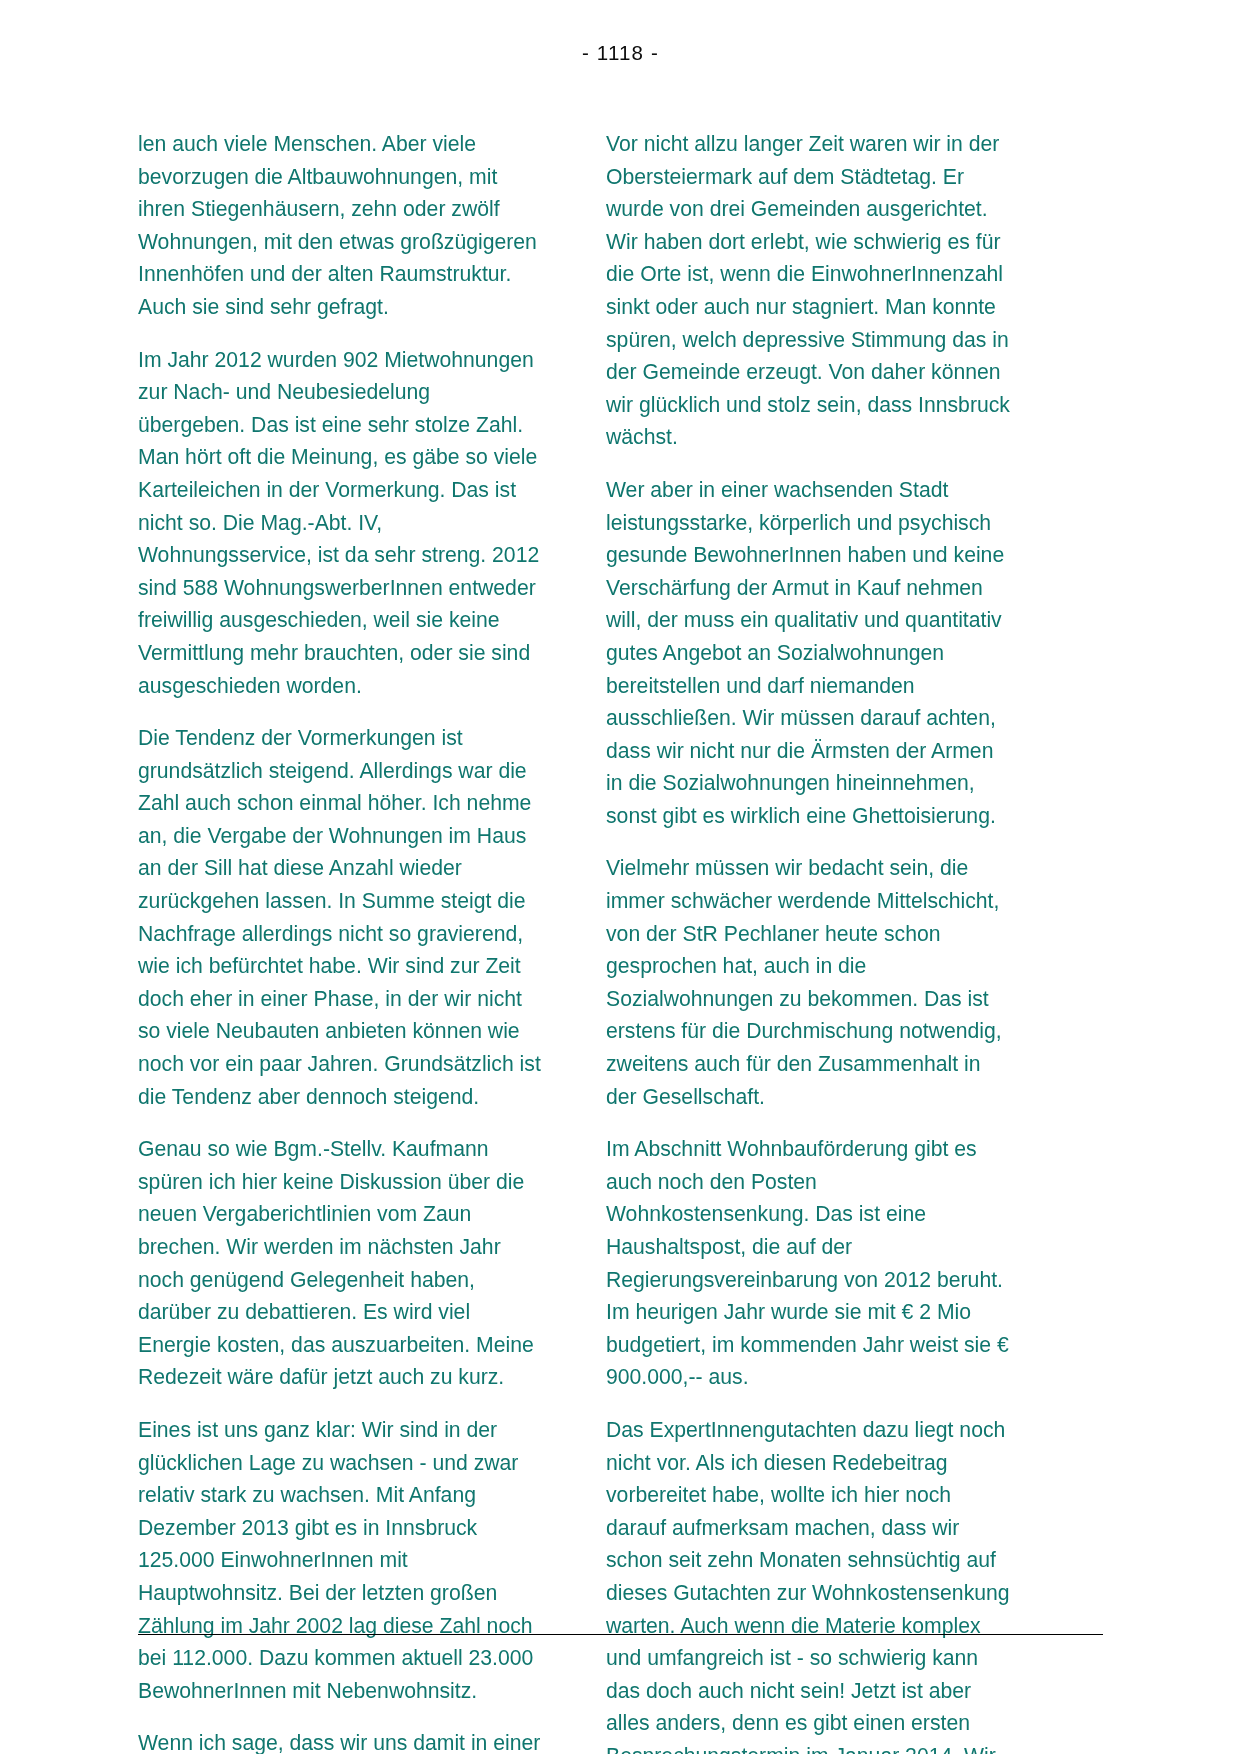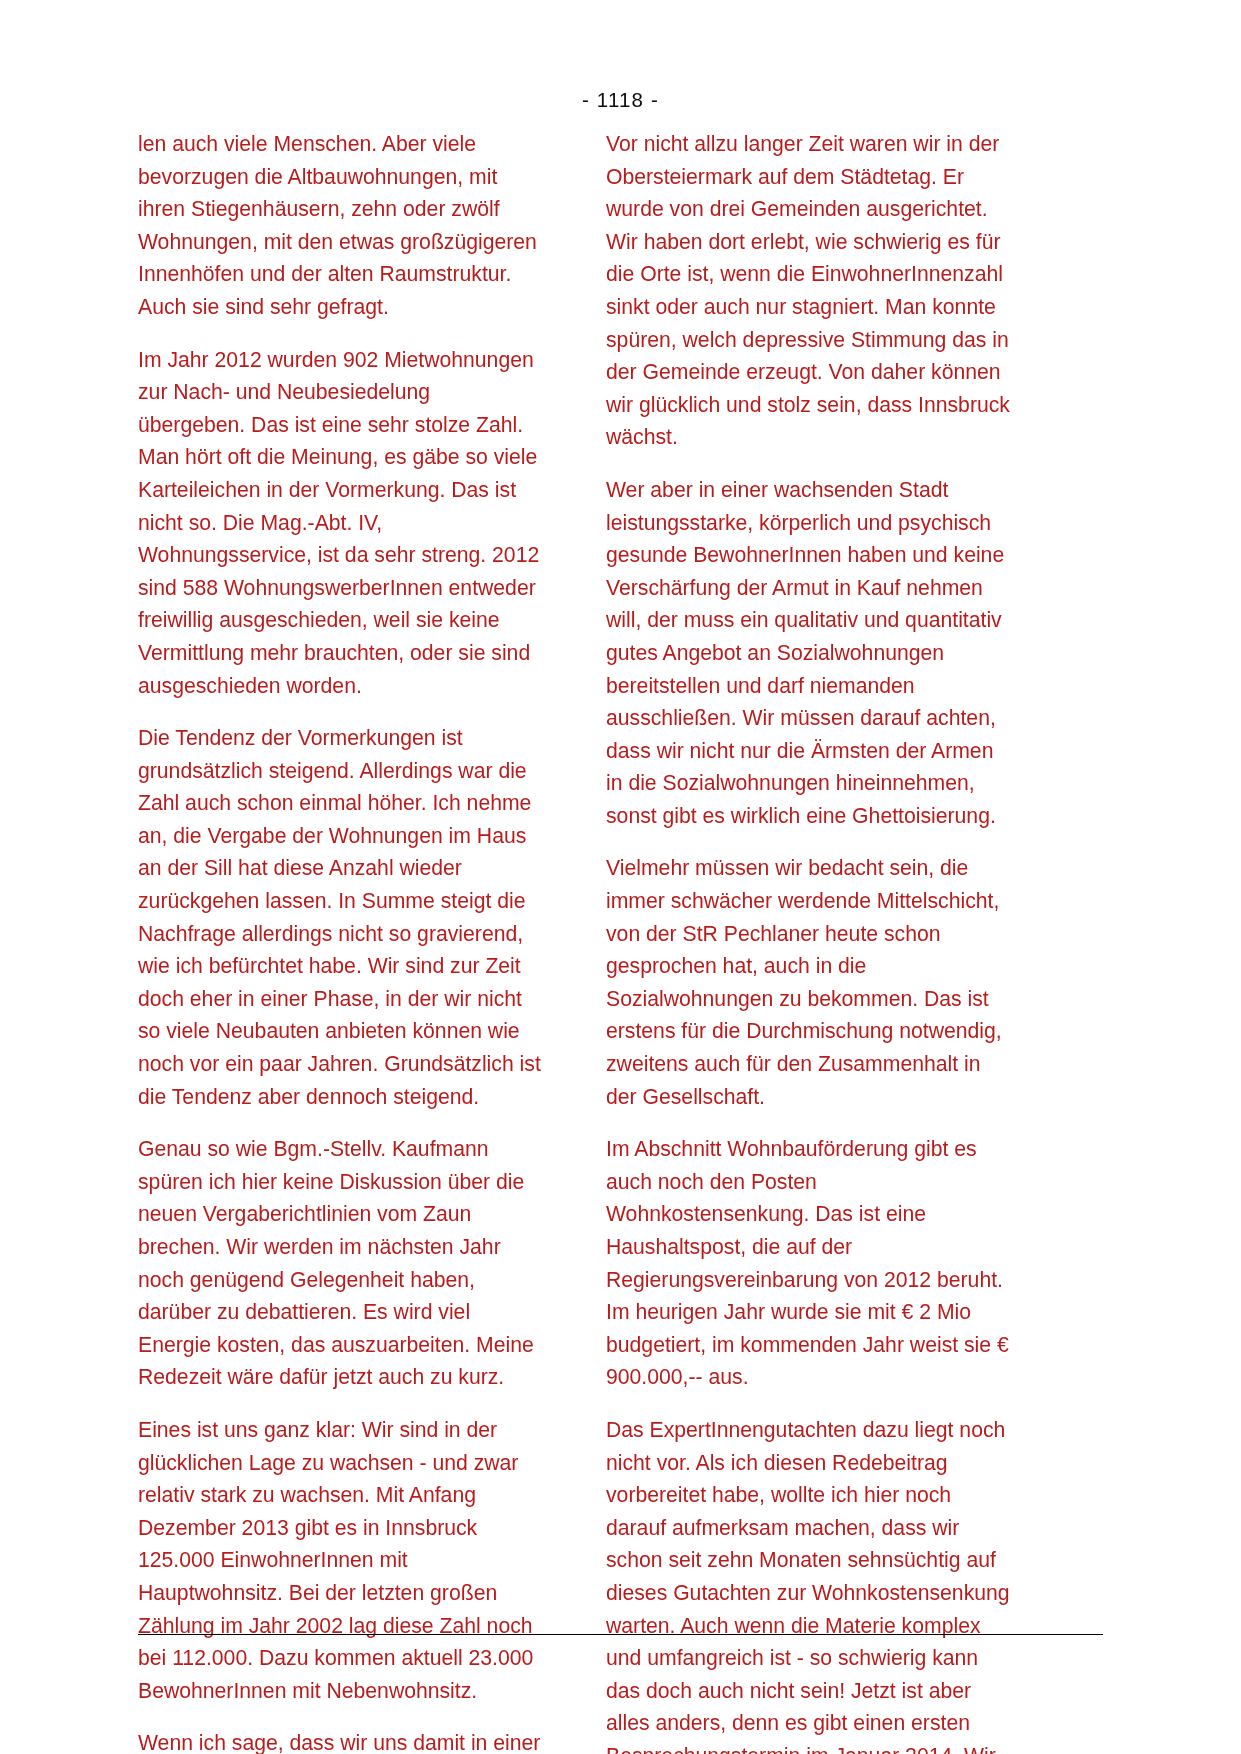--- a/index.html
+++ b/index.html
@@ -17,41 +17,41 @@
   .page {
     position: relative;
     width: 1241px;
     height: 1754px;
     box-sizing: border-box;
   }
   .page-number {
     text-align: center;
     font-size: 20.5px;
     letter-spacing: 1.2px;
-    padding-top: 88px;
+    padding-top: 41px;
     color: #0d0d0d;
   }
   .columns {
     position: absolute;
     top: 128px;
     left: 138px;
     right: 138px;
     display: flex;
     gap: 64px;
   }
   .column {
     width: 404px;
     flex: 0 0 404px;
   }
   .column p {
     margin: 0 0 20px 0;
     font-size: 21.2px;
     line-height: 32.6px;
     text-align: left;
-    color: #b91c1c;
+    color: #0f766e;
     hyphens: none;
   }
   .footer-rule {
     position: absolute;
     left: 138px;
     right: 138px;
     top: 1634px;
     border-top: 1.5px solid #000;
   }
   .footer-text {

